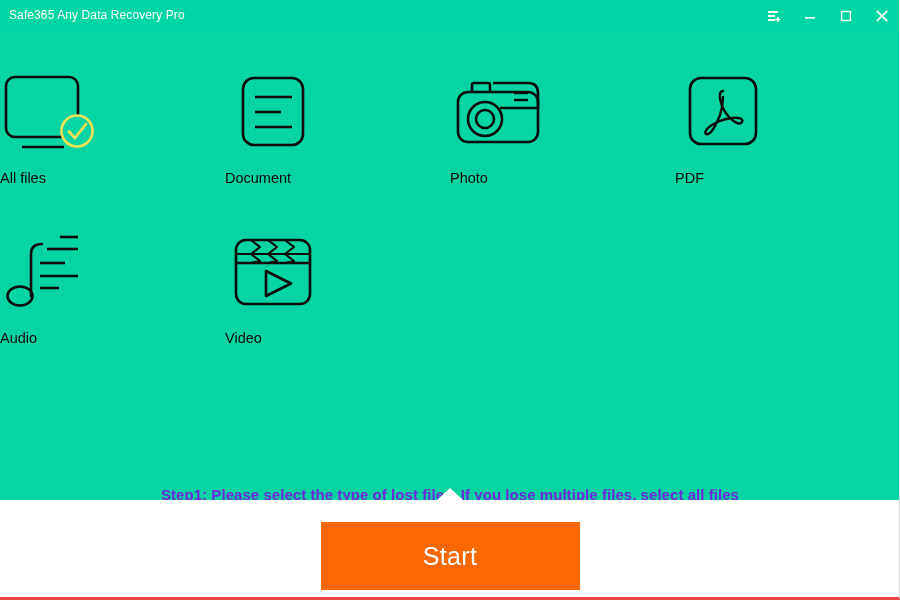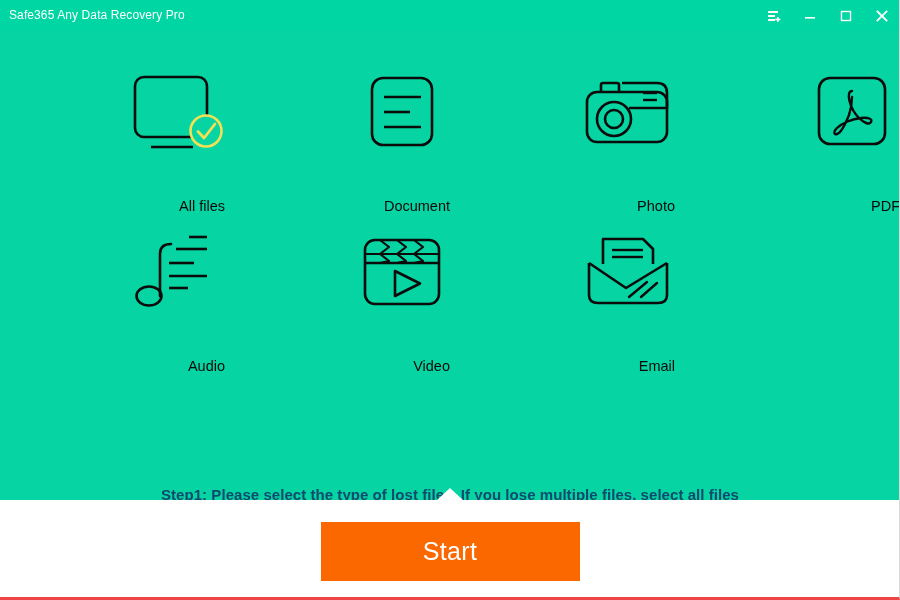--- a/index.html
+++ b/index.html
@@ -76,25 +76,24 @@
     top: 36px; left: 0;
     width: 900px;
     display: grid;
     grid-template-columns: repeat(4, 1fr);
     grid-template-rows: 160px 160px;
     padding: 0 0px;
   }
   .tile {
     display: flex;
     flex-direction: column;
-    align-items: flex-end;
+    align-items: flex-start;
     justify-content: flex-start;
     cursor: pointer;
     user-select: none;
-    gap: 28px;
   }
   .tile-icon {
     width: 96px;
     height: 96px;
     display: flex;
     align-items: center;
     justify-content: center;
   }
   .tile-icon svg { display: block; overflow: visible; }
   .tile-label {
@@ -105,21 +104,21 @@
   }
 
   .step-text {
     position: absolute;
     left: 0;
     top: 455px;
     width: 900px;
     text-align: center;
     font-size: 15px;
     font-weight: bold;
-    color: #0c4a6e;
+    color: #6d28d9;
     letter-spacing: 0.05px;
     user-select: none;
   }
 
   
   .notch {
     position: absolute;
     left: 436px;
     bottom: -1px;
     width: 0;
@@ -136,21 +135,21 @@
     width: 900px;
     height: 99px;
     background: #ffffff;
     display: flex;
     align-items: flex-start;
     justify-content: center;
   }
   .start-btn {
     margin-top: 22px;
     width: 259px;
-    height: 59px;
+    height: 68px;
     background: #fc6800;
     border: none;
     color: #ffffff;
     font-family: "Liberation Sans", sans-serif;
     font-size: 25px;
     letter-spacing: 0.3px;
     cursor: pointer;
     line-height: 59px;
     padding: 0;
   }
@@ -273,34 +272,20 @@
               <line x1="9" y1="21" x2="83" y2="21" stroke="#0b0b0b" stroke-width="2.2"></line>
               <path d="M24 7 L33 14 L24 21 M24 21 L33 28 L24 30" fill="none" stroke="#0b0b0b" stroke-width="2.2" stroke-linejoin="round"></path>
               <path d="M41 7 L50 14 L41 21 M41 21 L50 28 L41 30" fill="none" stroke="#0b0b0b" stroke-width="2.2" stroke-linejoin="round"></path>
               <path d="M58 7 L67 14 L58 21 M58 21 L67 28 L58 30" fill="none" stroke="#0b0b0b" stroke-width="2.2" stroke-linejoin="round"></path>
               <path d="M39 38 L64 50.5 L39 63 Z" fill="none" stroke="#0b0b0b" stroke-width="2.6" stroke-linejoin="round"></path>
             </svg>
           </div>
           <div class="tile-label">Video</div>
         </div>
 
-        <div class="tile">
-          <div class="tile-icon">
-            <svg width="92" height="84" viewBox="0 0 92 84">
-              <path d="M22 31 L22 6 L62 6 L72 16 L72 31" fill="none" stroke="#0b0b0b" stroke-width="2.6" stroke-linejoin="round"></path>
-              <line x1="31" y1="17" x2="62" y2="17" stroke="#0b0b0b" stroke-width="2.4"></line>
-              <line x1="31" y1="24" x2="62" y2="24" stroke="#0b0b0b" stroke-width="2.4"></line>
-              <path d="M8 30 L8 62 Q8 70 17 70 L77 70 Q86 70 86 62 L86 30" fill="none" stroke="#0b0b0b" stroke-width="2.6" stroke-linejoin="round"></path>
-              <path d="M8 30 L45 55 L86 30" fill="none" stroke="#0b0b0b" stroke-width="2.6" stroke-linejoin="round"></path>
-              <line x1="48" y1="64" x2="66" y2="49" stroke="#0b0b0b" stroke-width="2.4" stroke-linecap="round"></line>
-              <line x1="60" y1="64" x2="76" y2="50" stroke="#0b0b0b" stroke-width="2.4" stroke-linecap="round"></line>
-            </svg>
-          </div>
-          <div class="tile-label">Email</div>
-        </div>
 
 
       </div>
 
       <div class="step-text">Step1: Please select the type of lost files, If you lose multiple files, select all files</div>
 
       <div class="notch"></div>
     </div>
   </div>
 

